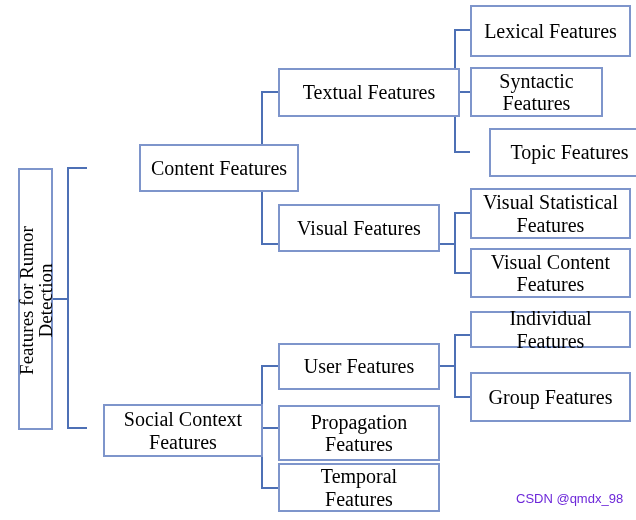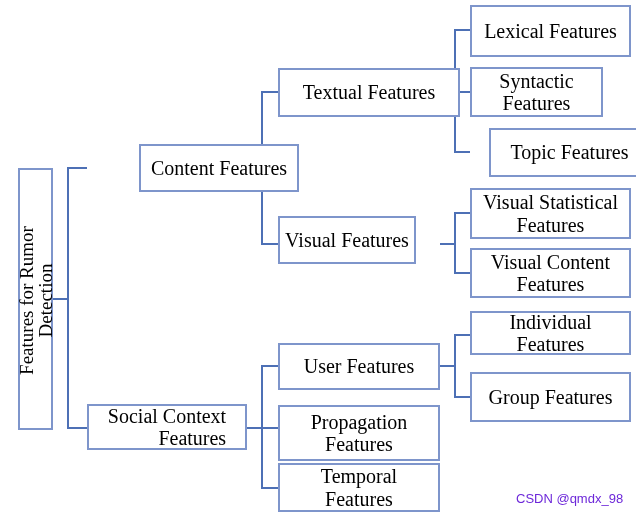--- a/index.html
+++ b/index.html
@@ -96,29 +96,29 @@
   <div class="line h" style="left:454px; top:396px; width:16px;"></div>
 
   <div class="node root" style="left:18px; top:168px; width:35px; height:262px;">
     <div class="rot">Features for Rumor
 Detection</div>
   </div>
 
   <div class="node" style="left:99px; top:144px; width:160px; height:48px;margin-left:40px;">
     <span>Content Features</span>
   </div>
-  <div class="node" style="left:87px; top:404px; width:160px; height:46px;text-align:right;">
+  <div class="node" style="left:103px; top:404px; width:160px; height:53px;">
     <span>Social Context
 Features</span>
   </div>
 
   <div class="node" style="left:278px; top:68px; width:182px; height:49px;">
     <span>Textual Features</span>
   </div>
-  <div class="node" style="left:278px; top:216px; width:138px; height:48px;">
+  <div class="node" style="left:278px; top:204px; width:162px; height:48px;">
     <span>Visual Features</span>
   </div>
   <div class="node" style="left:278px; top:343px; width:162px; height:47px;">
     <span>User Features</span>
   </div>
   <div class="node" style="left:278px; top:405px; width:162px; height:56px;">
     <span>Propagation
 Features</span>
   </div>
   <div class="node" style="left:278px; top:463px; width:162px; height:49px;">
@@ -137,21 +137,21 @@
     <span>Topic Features</span>
   </div>
   <div class="node" style="left:470px; top:188px; width:161px; height:51px;">
     <span>Visual Statistical
 Features</span>
   </div>
   <div class="node" style="left:470px; top:248px; width:161px; height:50px;">
     <span>Visual Content
 Features</span>
   </div>
-  <div class="node" style="left:470px; top:311px; width:161px; height:44px;">
+  <div class="node" style="left:470px; top:311px; width:161px; height:37px;">
     <span>Individual
 Features</span>
   </div>
   <div class="node" style="left:470px; top:372px; width:161px; height:50px;">
     <span>Group Features</span>
   </div>
 
   <div class="watermark">CSDN @qmdx_98</div>
 
 </div>

